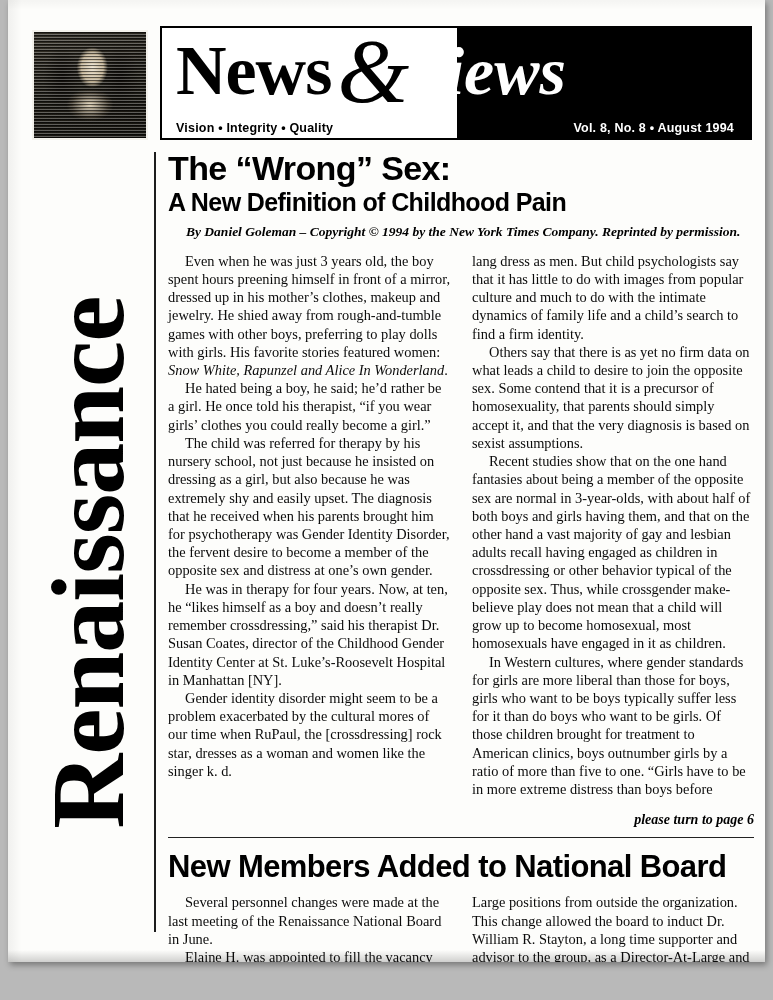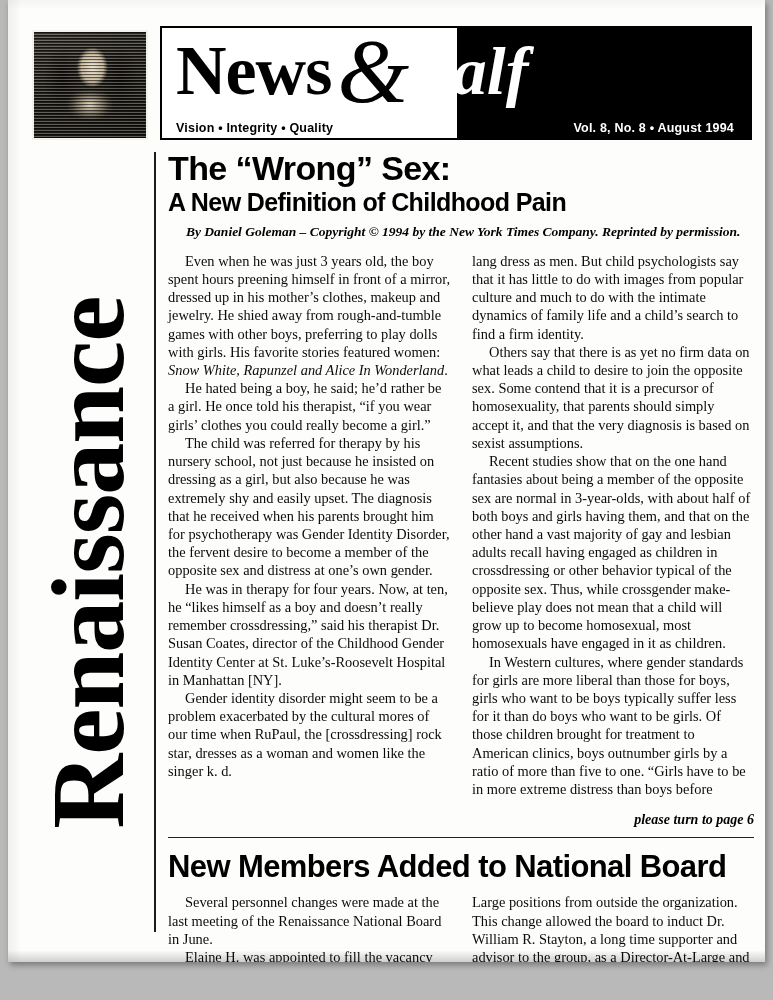--- a/index.html
+++ b/index.html
@@ -304,21 +304,21 @@
     </div>
     <div class="vertical-word">Renaissance</div>
   </div>
   <div class="spine-rule"></div>
 
   <div class="masthead">
     <div class="mast-black"></div>
     <div class="mast-title">
       <span class="word-news">News</span>
       <span class="word-amp">&amp;</span>
-      <span class="word-views">half</span>
+      <span class="word-views">views</span>
     </div>
     <div class="mast-foot">
       <div class="mast-tagline">Vision • Integrity • Quality</div>
       <div class="mast-issue">Vol. 8, No. 8 • August 1994</div>
     </div>
   </div>
 
   <div class="content">
 
     <div>

